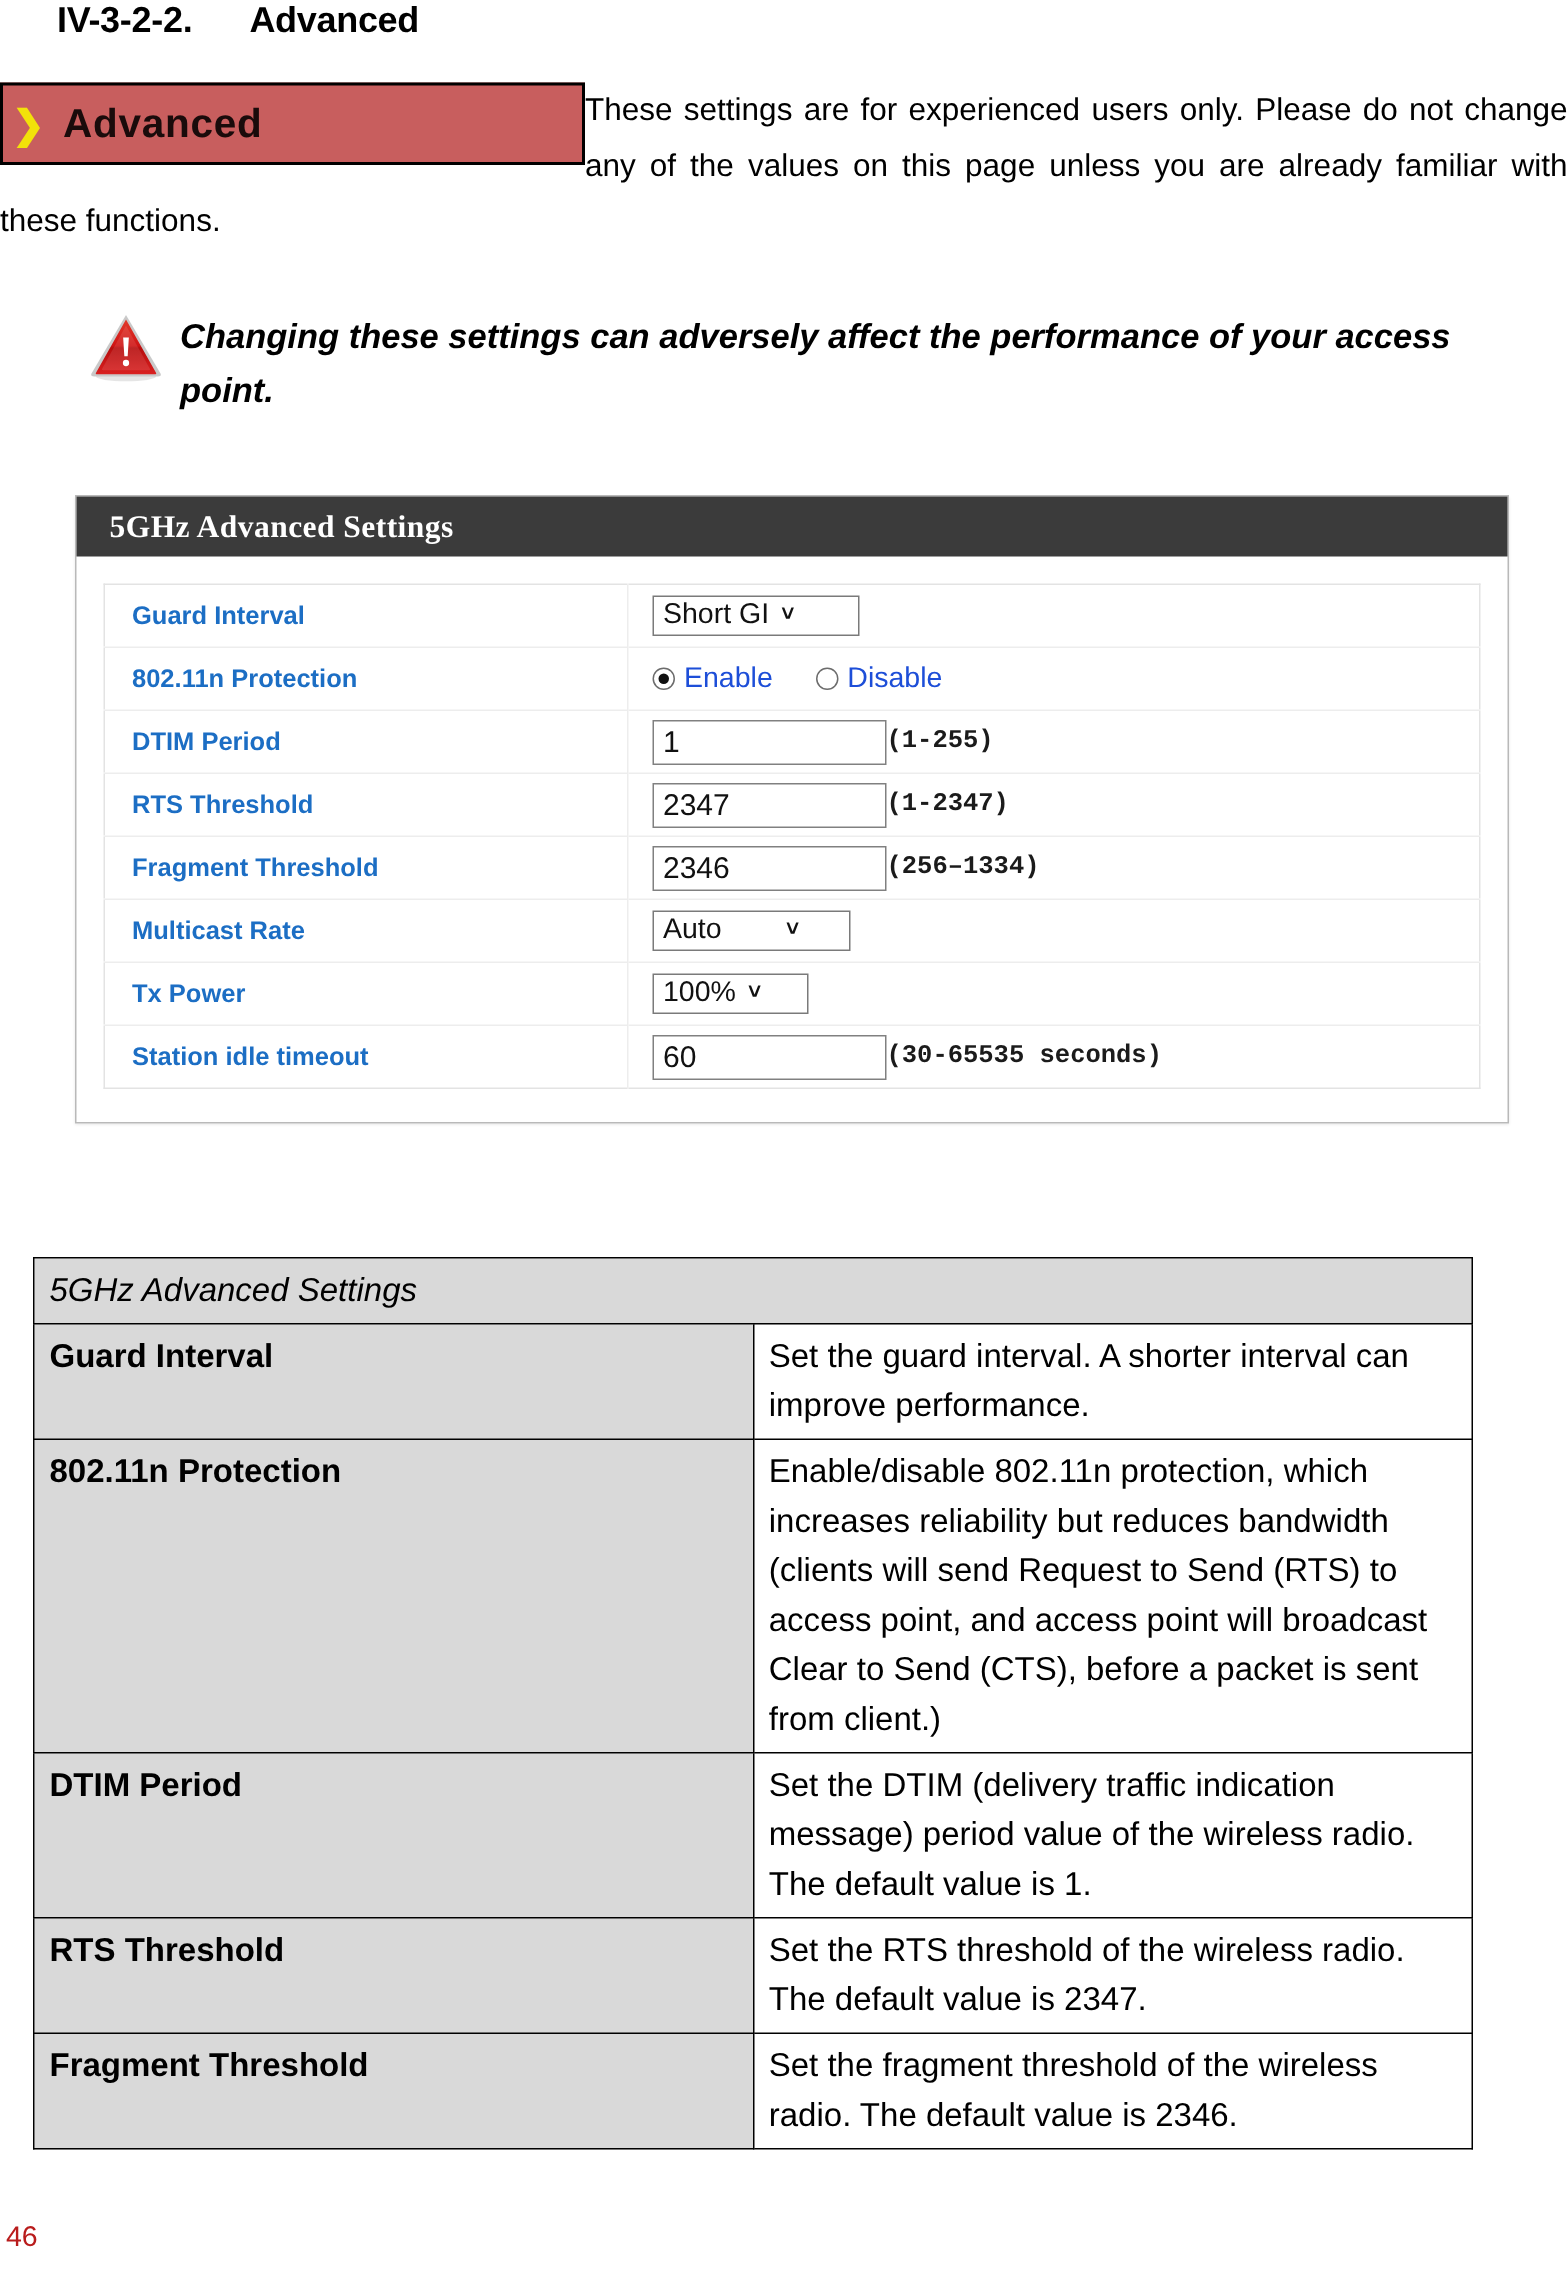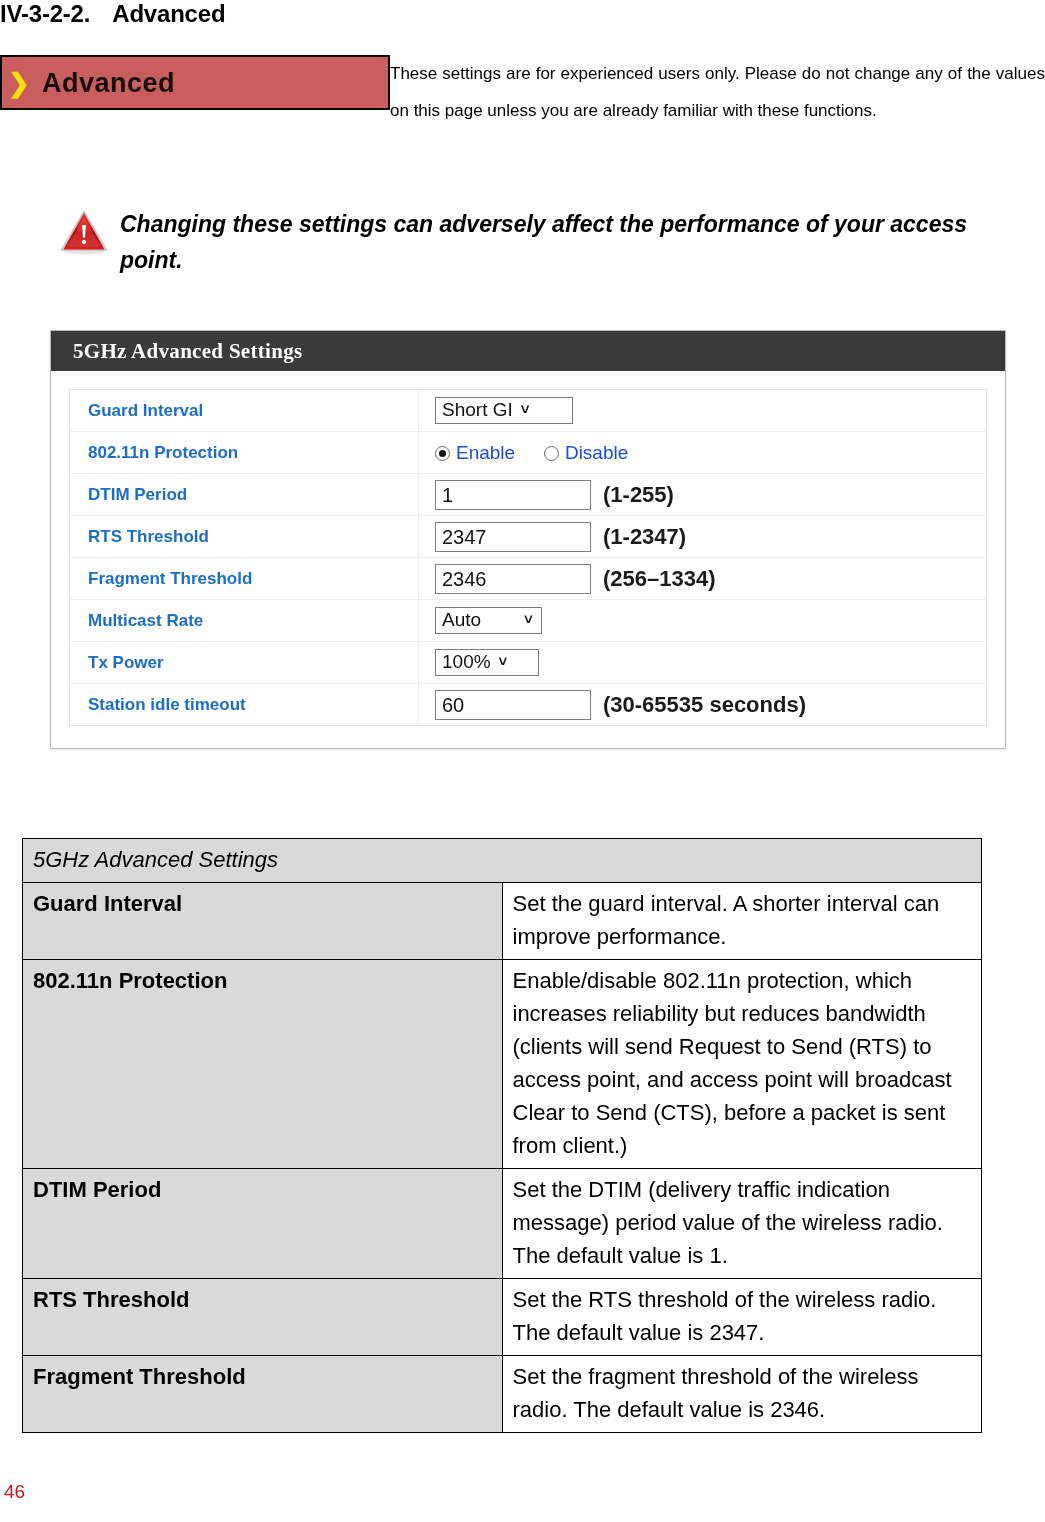--- a/index.html
+++ b/index.html
@@ -19,21 +19,21 @@
   
   .section-heading {
     position: absolute;
     left: 0px;
     top: 0px;
     font-size: 24px;
     font-weight: bold;
     letter-spacing: -0.2px;
     white-space: nowrap;
   }
-  .section-heading .num { margin-right: 22px; }
+  .section-heading .num { margin-right: 38px; padding-left: 38px; }
 
   
   .intro-block {
     position: absolute;
     left: 0px;
     top: 55px;
     width: 1045px;
   }
   .advanced-banner {
     float: left;
@@ -58,21 +58,21 @@
     position: absolute;
     left: 40px;
     top: 50%;
     transform: translateY(-50%);
     font-size: 27px;
     font-weight: bold;
     color: #1a0b0b;
     letter-spacing: 0.5px;
   }
   .intro-text {
-    font-size: 17px;
+    font-size: 21px;
     line-height: 37px;
     text-align: justify;
     text-justify: inter-word;
   }
 
   
   .warn-block {
     position: absolute;
     left: 58px;
     top: 206px;
@@ -156,45 +156,45 @@
     vertical-align: middle;
     position: relative;
   }
   .ui-select .caret {
     font-size: 15px;
     font-weight: bold;
     margin-left: 8px;
     vertical-align: 1px;
   }
   .ui-select.w-gi { width: 138px; }
-  .ui-select.w-mc { width: 107px; }
+  .ui-select.w-mc { width: 132px; }
   .ui-select.w-tx { width: 104px; }
   .ui-select .sel-val { display:inline-block; }
   .ui-select.w-mc .sel-val { min-width: 74px; }
 
   .ui-input {
     display: inline-block;
     border: 1px solid #808080;
     background: #ffffff;
     width: 156px;
     height: 30px;
     line-height: 28px;
     font-size: 20px;
     color: #111;
     padding: 0 6px;
     box-sizing: border-box;
     vertical-align: middle;
   }
   .hint {
     display: inline-block;
-    margin-left: 12px;
-    font-size: 22px;
+    font-size: 17px;
     font-weight: bold;
     color: #1b1b1b;
     vertical-align: middle;
+    font-family: Liberation Mono, monospace;
   }
   .radio-group { display: inline-block; vertical-align: middle; }
   .radio-item {
     display: inline-block;
     margin-right: 24px;
     font-size: 19px;
     color: #1d4ed8;
     vertical-align: middle;
   }
   .radio-dot {

